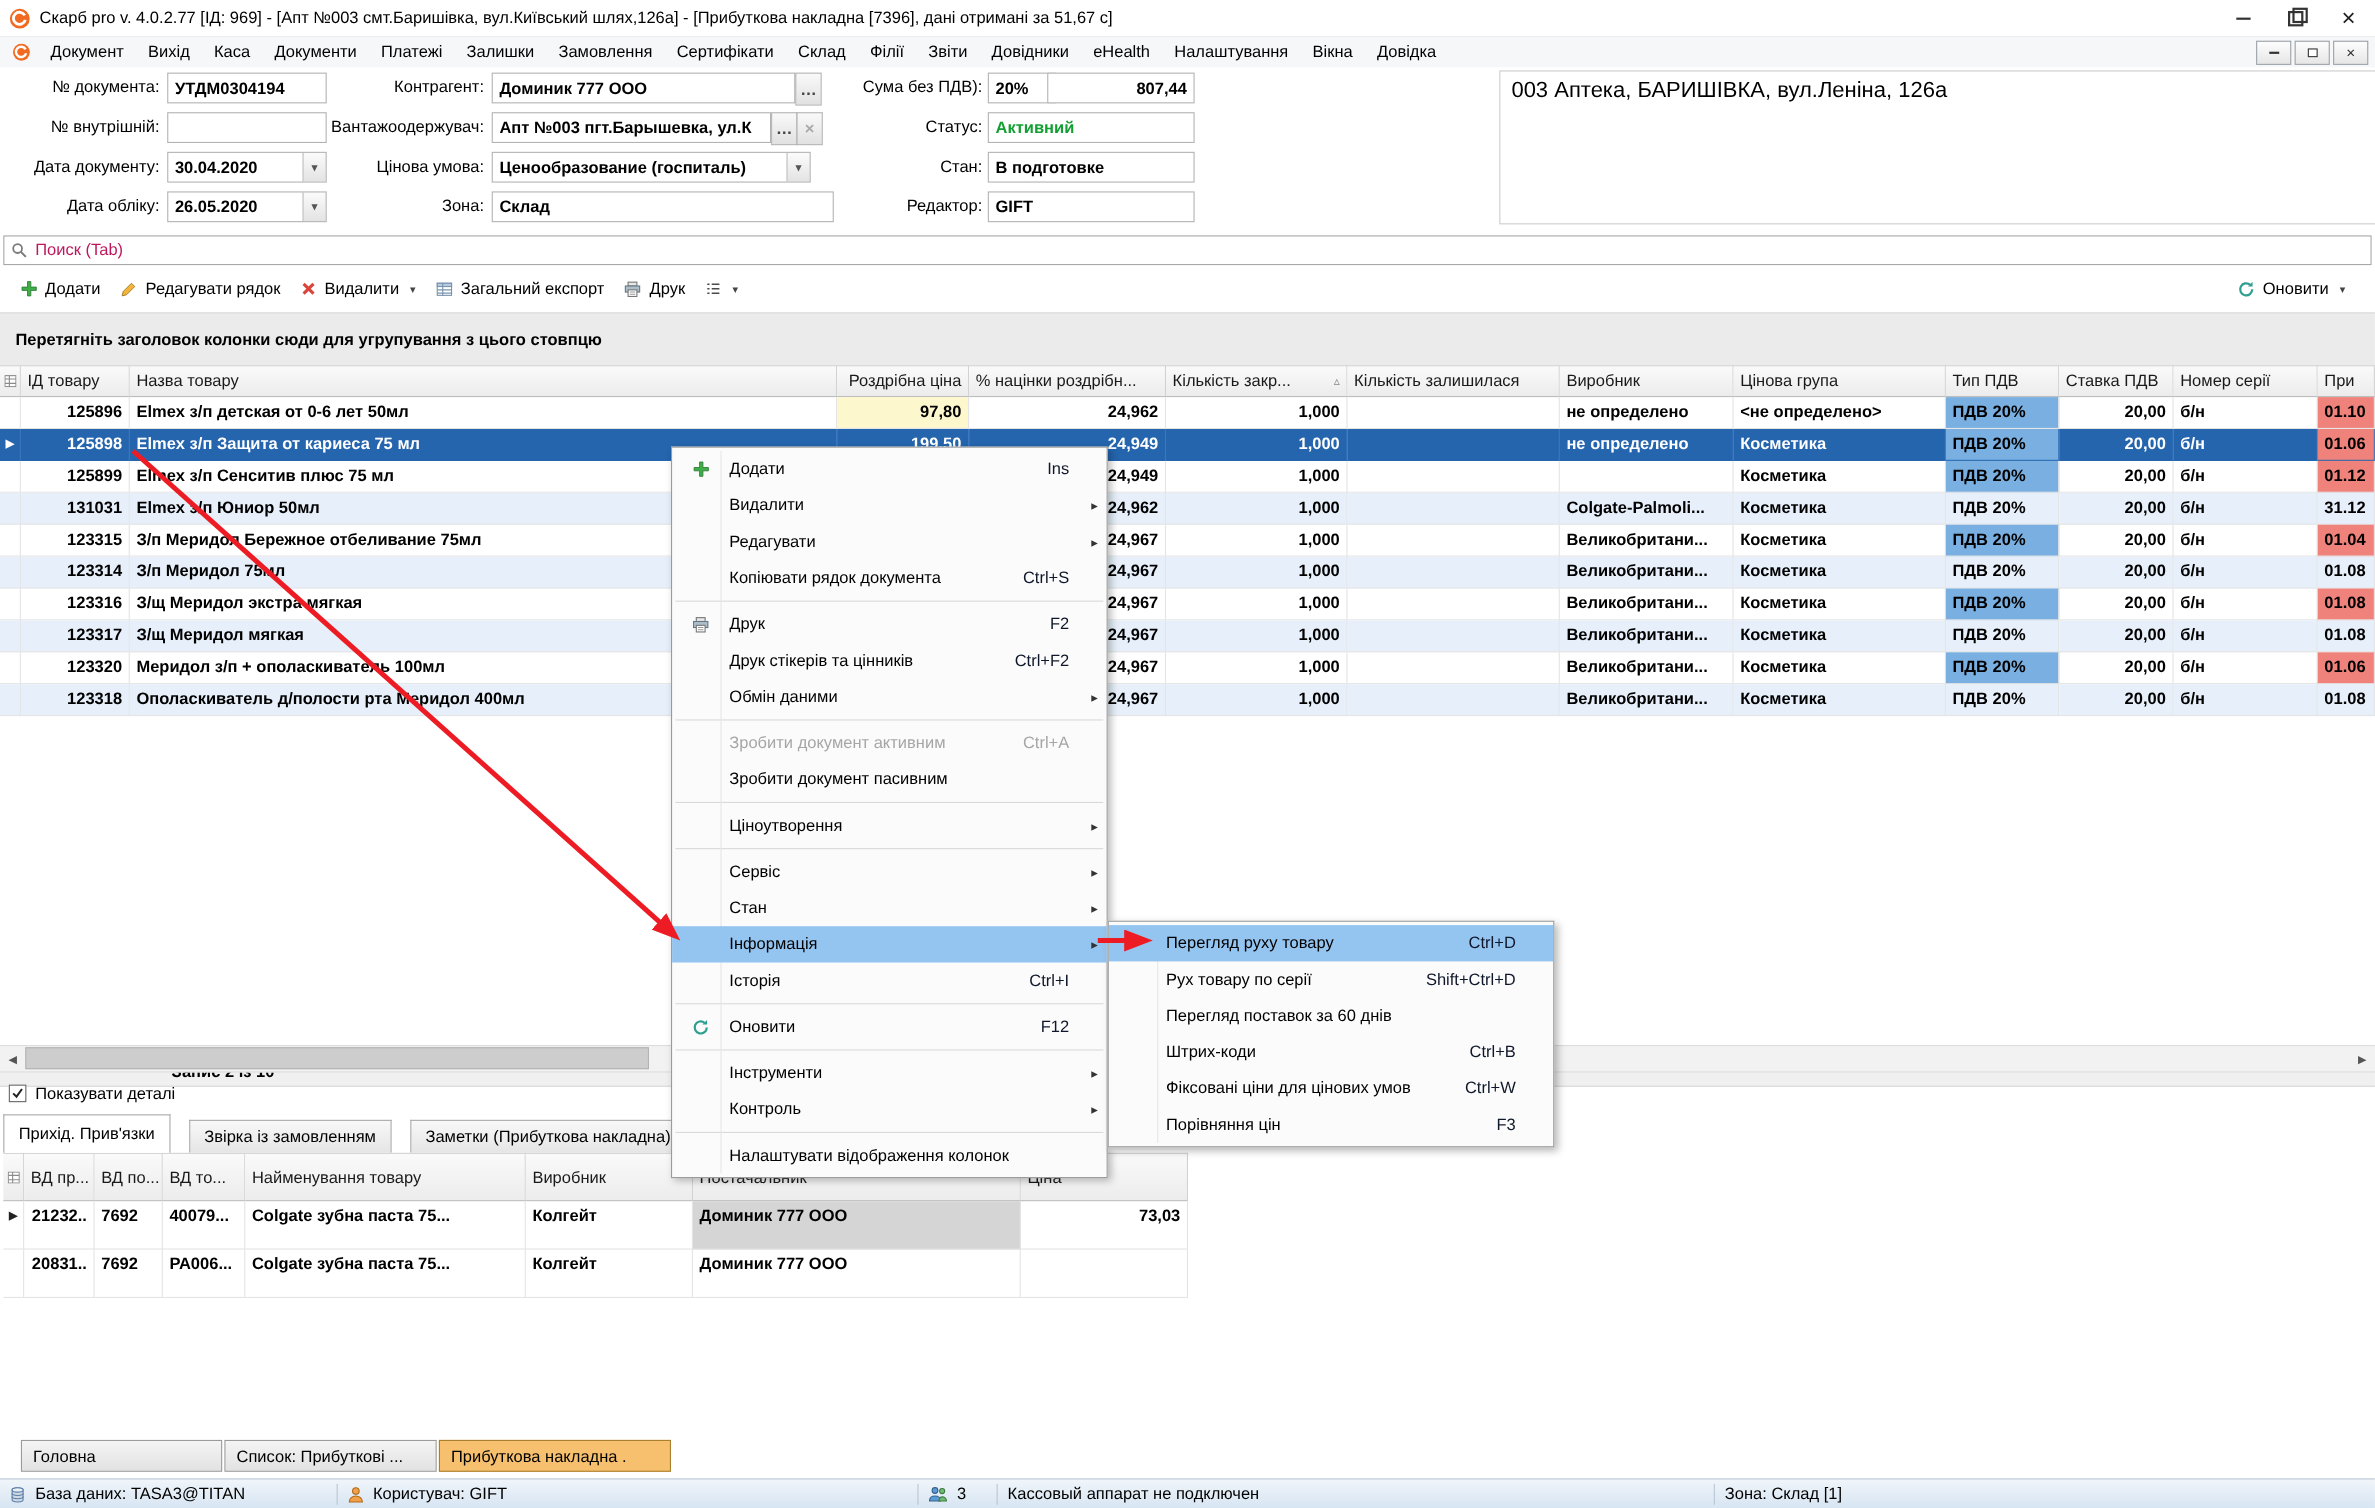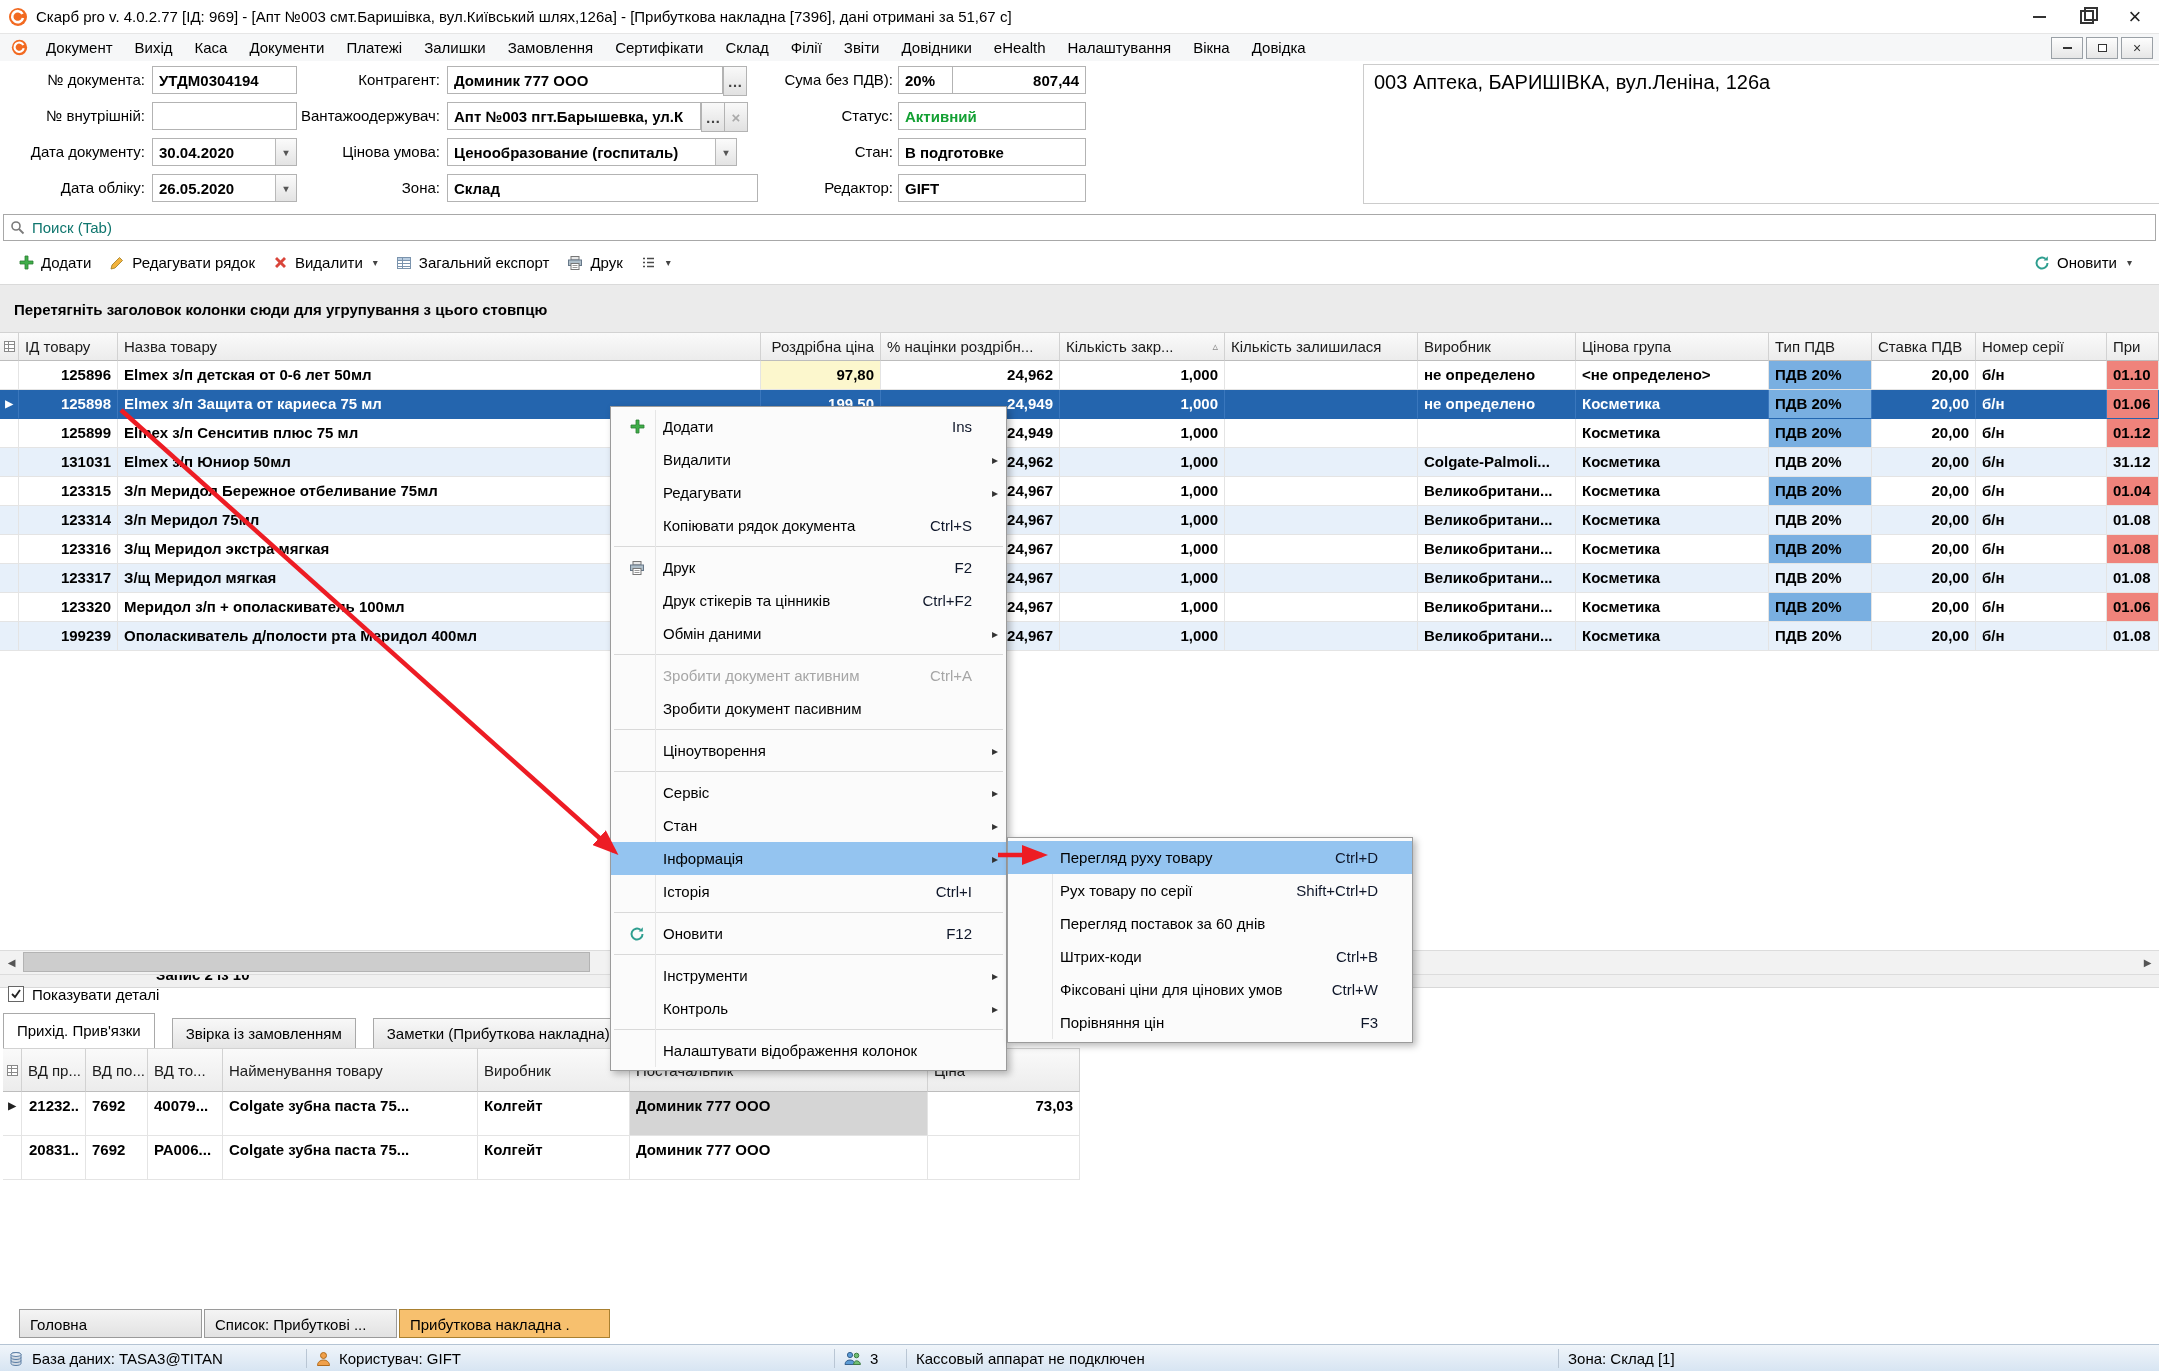--- a/index.html
+++ b/index.html
@@ -59,21 +59,21 @@
   #l-status{top:41px;left:758px;width:135px;} #f-status{top:41px;left:898px;width:174px;}
   #f-status .val{color:#13a033;}
   #l-state{top:77px;left:758px;width:135px;}  #f-state{top:77px;left:898px;width:174px;}
   #l-editor{top:113px;left:758px;width:135px;}#f-editor{top:113px;left:898px;width:174px;}
   .infopanel{position:absolute;top:3px;left:1363px;width:868px;height:140px;border:1px solid #cccccc;
              padding:6px 10px;box-sizing:border-box;font-size:20px;}
 
   
   .searchbar{position:absolute;top:214px;left:3px;right:3px;height:27px;border:1px solid #a8a8a8;background:#fff;
              display:flex;align-items:center;gap:7px;padding:0 6px;box-sizing:border-box;}
-  .searchbar .ph{color:#0f766e;}
+  .searchbar .ph{color:#be185d;}
 
   
   .toolbar{position:absolute;top:246px;left:0;right:0;height:33px;display:flex;align-items:center;padding:0 10px;}
   .tbtn{display:flex;align-items:center;gap:7px;padding:0 9px;height:28px;font-size:15px;white-space:nowrap;}
   .tcaret{font-size:10px;color:#444;margin-left:3px;}
   .tright{margin-left:auto;display:flex;align-items:center;margin-right:8px;}
 
   
   .grouppanel{position:absolute;top:284px;left:0;right:0;height:48px;background:#ebebeb;
               border-top:1px solid #dadada;display:flex;align-items:center;padding-left:14px;font-weight:bold;}
@@ -551,21 +551,21 @@
           <div class="cell qtyleft"></div>
           <div class="cell manuf">Великобритани...</div>
           <div class="cell pgroup">Косметика</div>
           <div class="cell vat">ПДВ 20%</div>
           <div class="cell rate num">20,00</div>
           <div class="cell series">б/н</div>
           <div class="cell expiry">01.06</div>
         </div>
         <div class="grid-row trow alt">
           <div class="cell marker"></div>
-          <div class="cell id num">199239</div>
+          <div class="cell id num">123318</div>
           <div class="cell name">Ополаскиватель д/полости рта Меридол 400мл</div>
           <div class="cell price num"></div>
           <div class="cell markup num">24,967</div>
           <div class="cell qty num">1,000</div>
           <div class="cell qtyleft"></div>
           <div class="cell manuf">Великобритани...</div>
           <div class="cell pgroup">Косметика</div>
           <div class="cell vat">ПДВ 20%</div>
           <div class="cell rate num">20,00</div>
           <div class="cell series">б/н</div>

